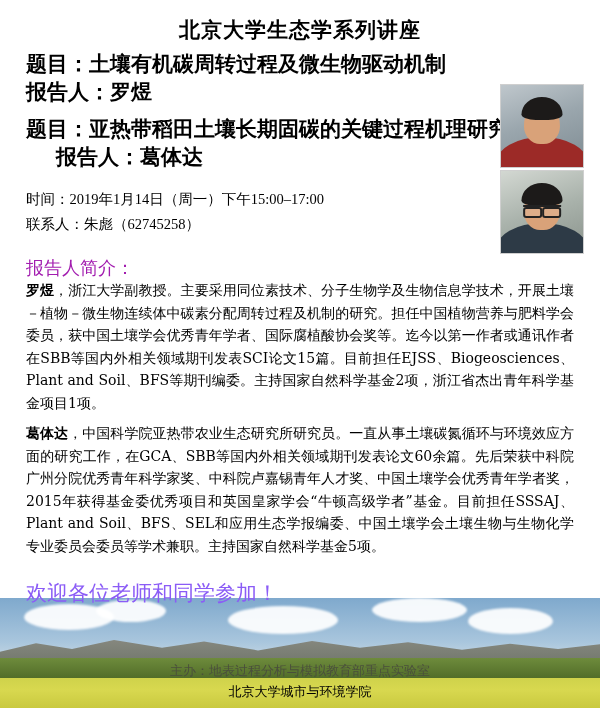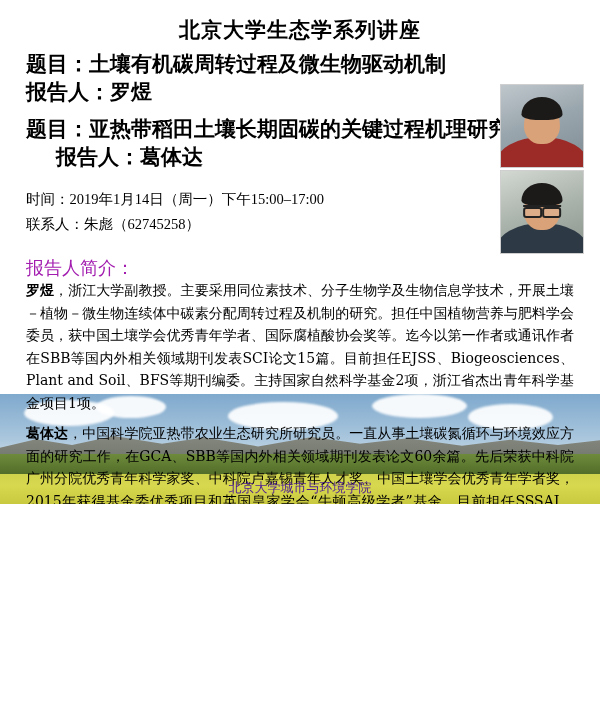--- a/index.html
+++ b/index.html
@@ -10,21 +10,21 @@
     width: 600px;
     height: 708px;
     font-family: "DejaVu Serif", "Liberation Serif", serif;
     background: #ffffff;
     overflow: hidden;
     position: relative;
   }
   .poster {
     position: relative;
     width: 600px;
-    height: 504px;
+    height: 708px;
     background: #ffffff;
     overflow: hidden;
   }
   
   .title {
     text-align: center;
     font-size: 21px;
     font-weight: bold;
     letter-spacing: 1px;
     color: #000;
@@ -200,21 +200,21 @@
     left: 0;
     right: 0;
     bottom: 6px;
     z-index: 4;
     text-align: center;
     color: #2d2d2d;
     font-size: 13px;
     line-height: 21px;
   }
   .footer-text .l1 { color: #4a4f3c; }
-  .footer-text .l2 { color: #4c1d95; }
+  .footer-text .l2 { color: #000000; }
 </style>
 </head>
 <body>
 
 <div class="poster">
 
   <div class="title">北京大学生态学系列讲座</div>
 
   <div class="photo photo-1">
     <div class="face bg-grad-1">
@@ -271,16 +271,17 @@
     <div class="cloud" style="left:16%;top:2px;width:70px;height:22px;"></div>
     <div class="cloud" style="left:38%;top:8px;width:110px;height:28px;"></div>
     <div class="cloud" style="left:62%;top:0px;width:95px;height:24px;"></div>
     <div class="cloud" style="left:78%;top:10px;width:85px;height:26px;"></div>
     <div class="mountains"></div>
     <div class="field-green"></div>
     <div class="field-yellow"></div>
   </div>
 
   <div class="footer-text">
+    <div class="l1">主办：地表过程分析与模拟教育部重点实验室</div>
     <div class="l2">北京大学城市与环境学院</div>
   </div>
 
 </div>
 
 </body></html>

